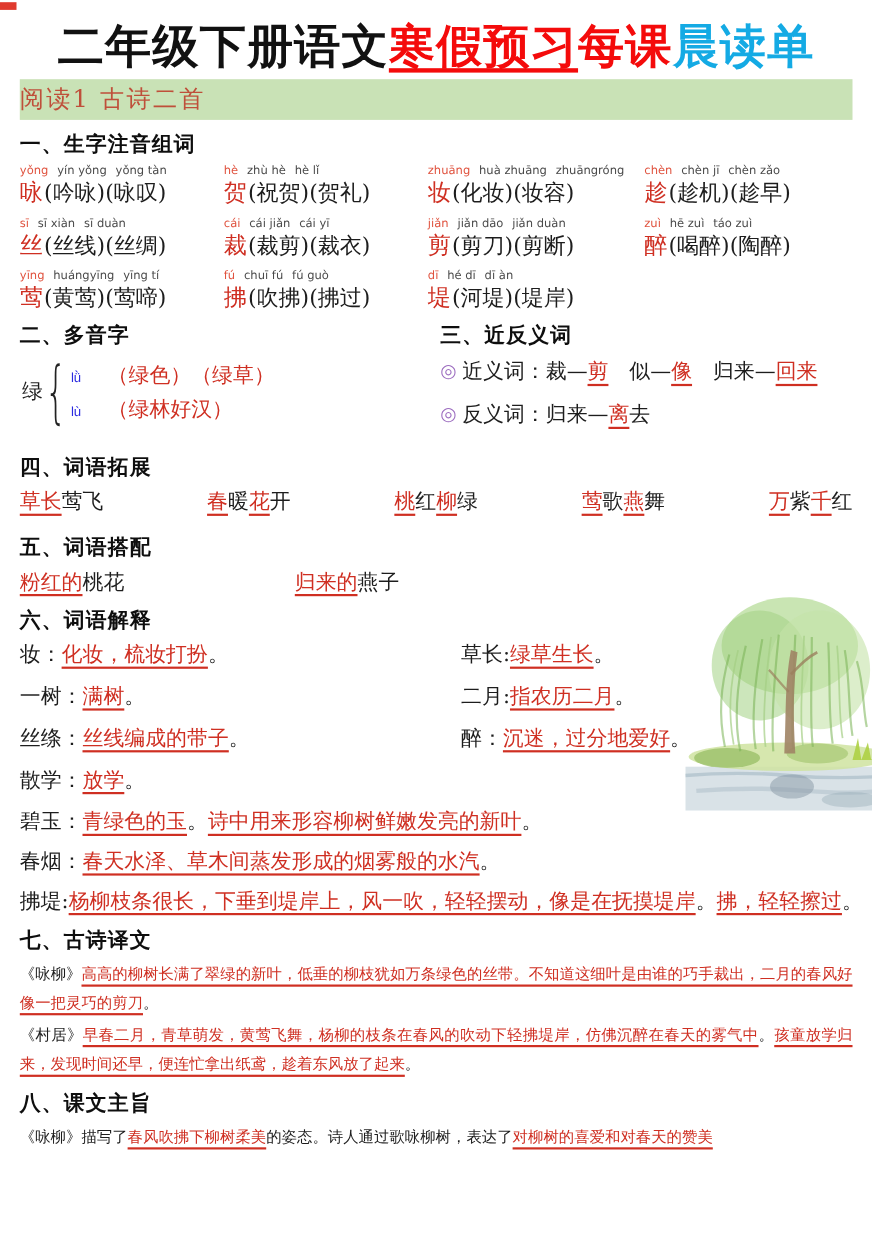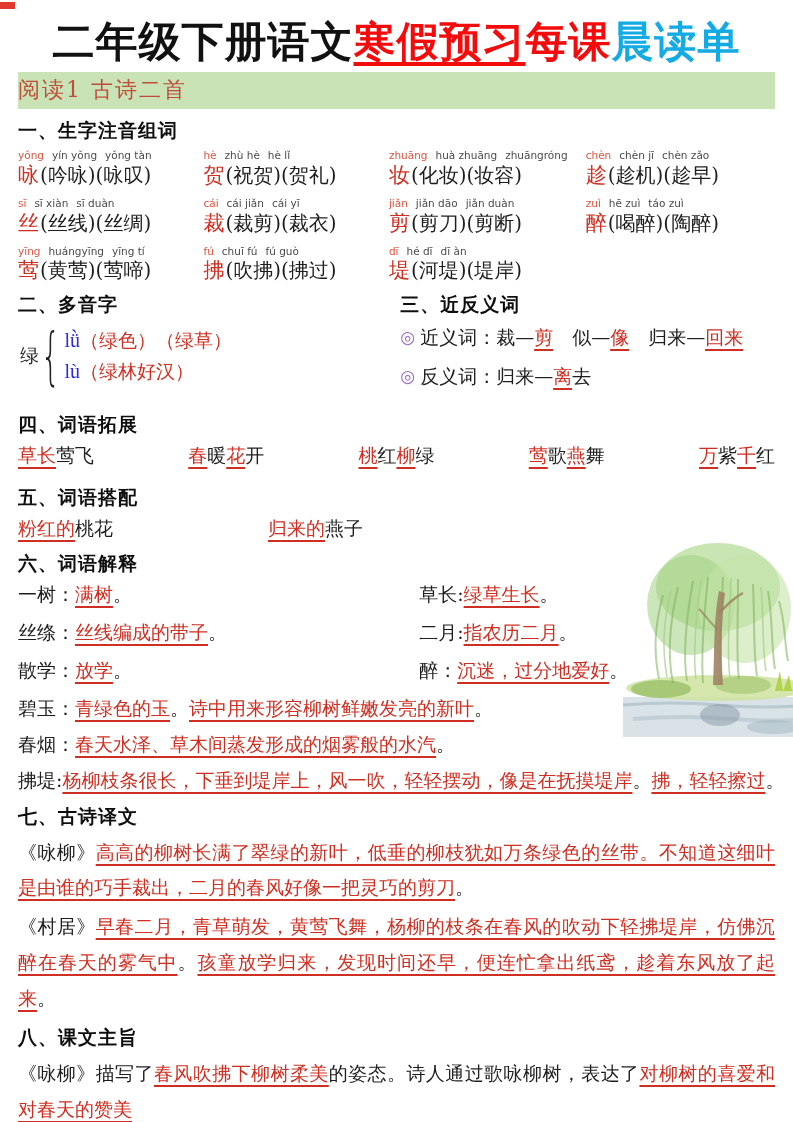--- a/index.html
+++ b/index.html
@@ -50,40 +50,40 @@
   .py-line{font-family:"DejaVu Sans","Liberation Sans",sans-serif;font-size:10.5px;color:var(--py-gray);display:flex;gap:8px;line-height:1.2;white-space:nowrap;align-items:flex-end;}
   .py-line .py-first{color:var(--py-red);}
   .zi-line{font-size:20px;line-height:1.3;white-space:nowrap;}
   .zi-line .zi{color:var(--red);font-size:21px;margin-right:1px;}
   
   .two-col{display:grid;grid-template-columns:50.5% 49.5%;}
   .poly{display:flex;align-items:center;margin:2px 0 0 2px;}
   .poly-char{font-size:19px;}
   .brace{font-size:62px;font-weight:100;transform:scaleX(.5);line-height:.95;margin:0 -6px 0 -8px;color:#222;font-family:"DejaVu Sans",sans-serif;}
   .reading{margin:5px 0;font-size:19px;white-space:nowrap;}
-  .reading .py-blue{color:var(--py-blue);font-family:Liberation Serif, serif;font-size:20px;margin-right:0;}
+  .reading .py-blue{color:var(--py-blue);font-family:Liberation Sans, sans-serif;font-size:12px;margin-right:24px;}
   .reading .rd-words{color:var(--red);}
   .sa-line{display:flex;align-items:baseline;gap:5px;margin:7px 0 13px;font-size:19px;white-space:nowrap;}
   .bullet{color:var(--purple);font-size:17px;font-family:"DejaVu Sans",sans-serif;position:relative;top:-1px;}
   
   .sg-b{color:var(--ink);}
   .sg-ru{color:var(--red);text-decoration:underline;text-decoration-thickness:1.5px;text-underline-offset:5px;}
   
   .words-row{display:flex;justify-content:space-between;font-size:19px;margin:2px 0 16px;}
   .words-row-3{display:grid;grid-template-columns:250px 242px 1fr;font-size:19px;margin:2px 0 0;}
   .word-item{white-space:nowrap;}
   
   .s6-wrap{position:relative;}
   .s6-cols{display:grid;grid-template-columns:53% 47%;}
   .def-line{margin:0 0 12px;font-size:19px;}
   .def-line .term{color:var(--ink);}
   .def-full .def-line{white-space:nowrap;margin-bottom:10px;}
   .tree{position:absolute;right:-38px;top:-22px;pointer-events:none;}
   
-  .para{margin:0 0 3px;font-size:19px;line-height:1.88;text-align:justify;}
+  .para{margin:0 0 3px;font-size:14px;line-height:1.88;text-align:justify;}
   .para .label{color:var(--ink);}
 </style>
 </head>
 <body>
 
 <div class="page">
   <div class="corner-mark"></div>
 
   <h1 class="title"><span class="sg-tb">二年级下册语文</span><span class="sg-tru">寒假预习</span><span class="sg-tr">每课</span><span class="sg-tbl">晨读单</span></h1>
 
@@ -220,20 +220,21 @@
   <h2 class="sec-h">五、词语搭配</h2>
   <div class="words-row-3">
       <span class="word-item"><span class="sg-ru">粉红的</span><span class="sg-b">桃花</span></span>
       <span class="word-item"><span class="sg-ru">归来的</span><span class="sg-b">燕子</span></span>
     </div>
 
   <div class="s6-wrap">
     <h2 class="sec-h">六、词语解释</h2>
     <div class="s6-cols">
       <div>
+          <div class="def-line"><span class="term">妆：</span><span class="sg-ru">化妆，梳妆打扮</span><span class="sg-b">。</span></div>
           <div class="def-line"><span class="term">一树：</span><span class="sg-ru">满树</span><span class="sg-b">。</span></div>
           <div class="def-line"><span class="term">丝绦：</span><span class="sg-ru">丝线编成的带子</span><span class="sg-b">。</span></div>
           <div class="def-line"><span class="term">散学：</span><span class="sg-ru">放学</span><span class="sg-b">。</span></div>
         </div>
       <div>
           <div class="def-line"><span class="term">草长:</span><span class="sg-ru">绿草生长</span><span class="sg-b">。</span></div>
           <div class="def-line"><span class="term">二月:</span><span class="sg-ru">指农历二月</span><span class="sg-b">。</span></div>
           <div class="def-line"><span class="term">醉：</span><span class="sg-ru">沉迷，过分地爱好</span><span class="sg-b">。</span></div>
         </div>
     </div>

